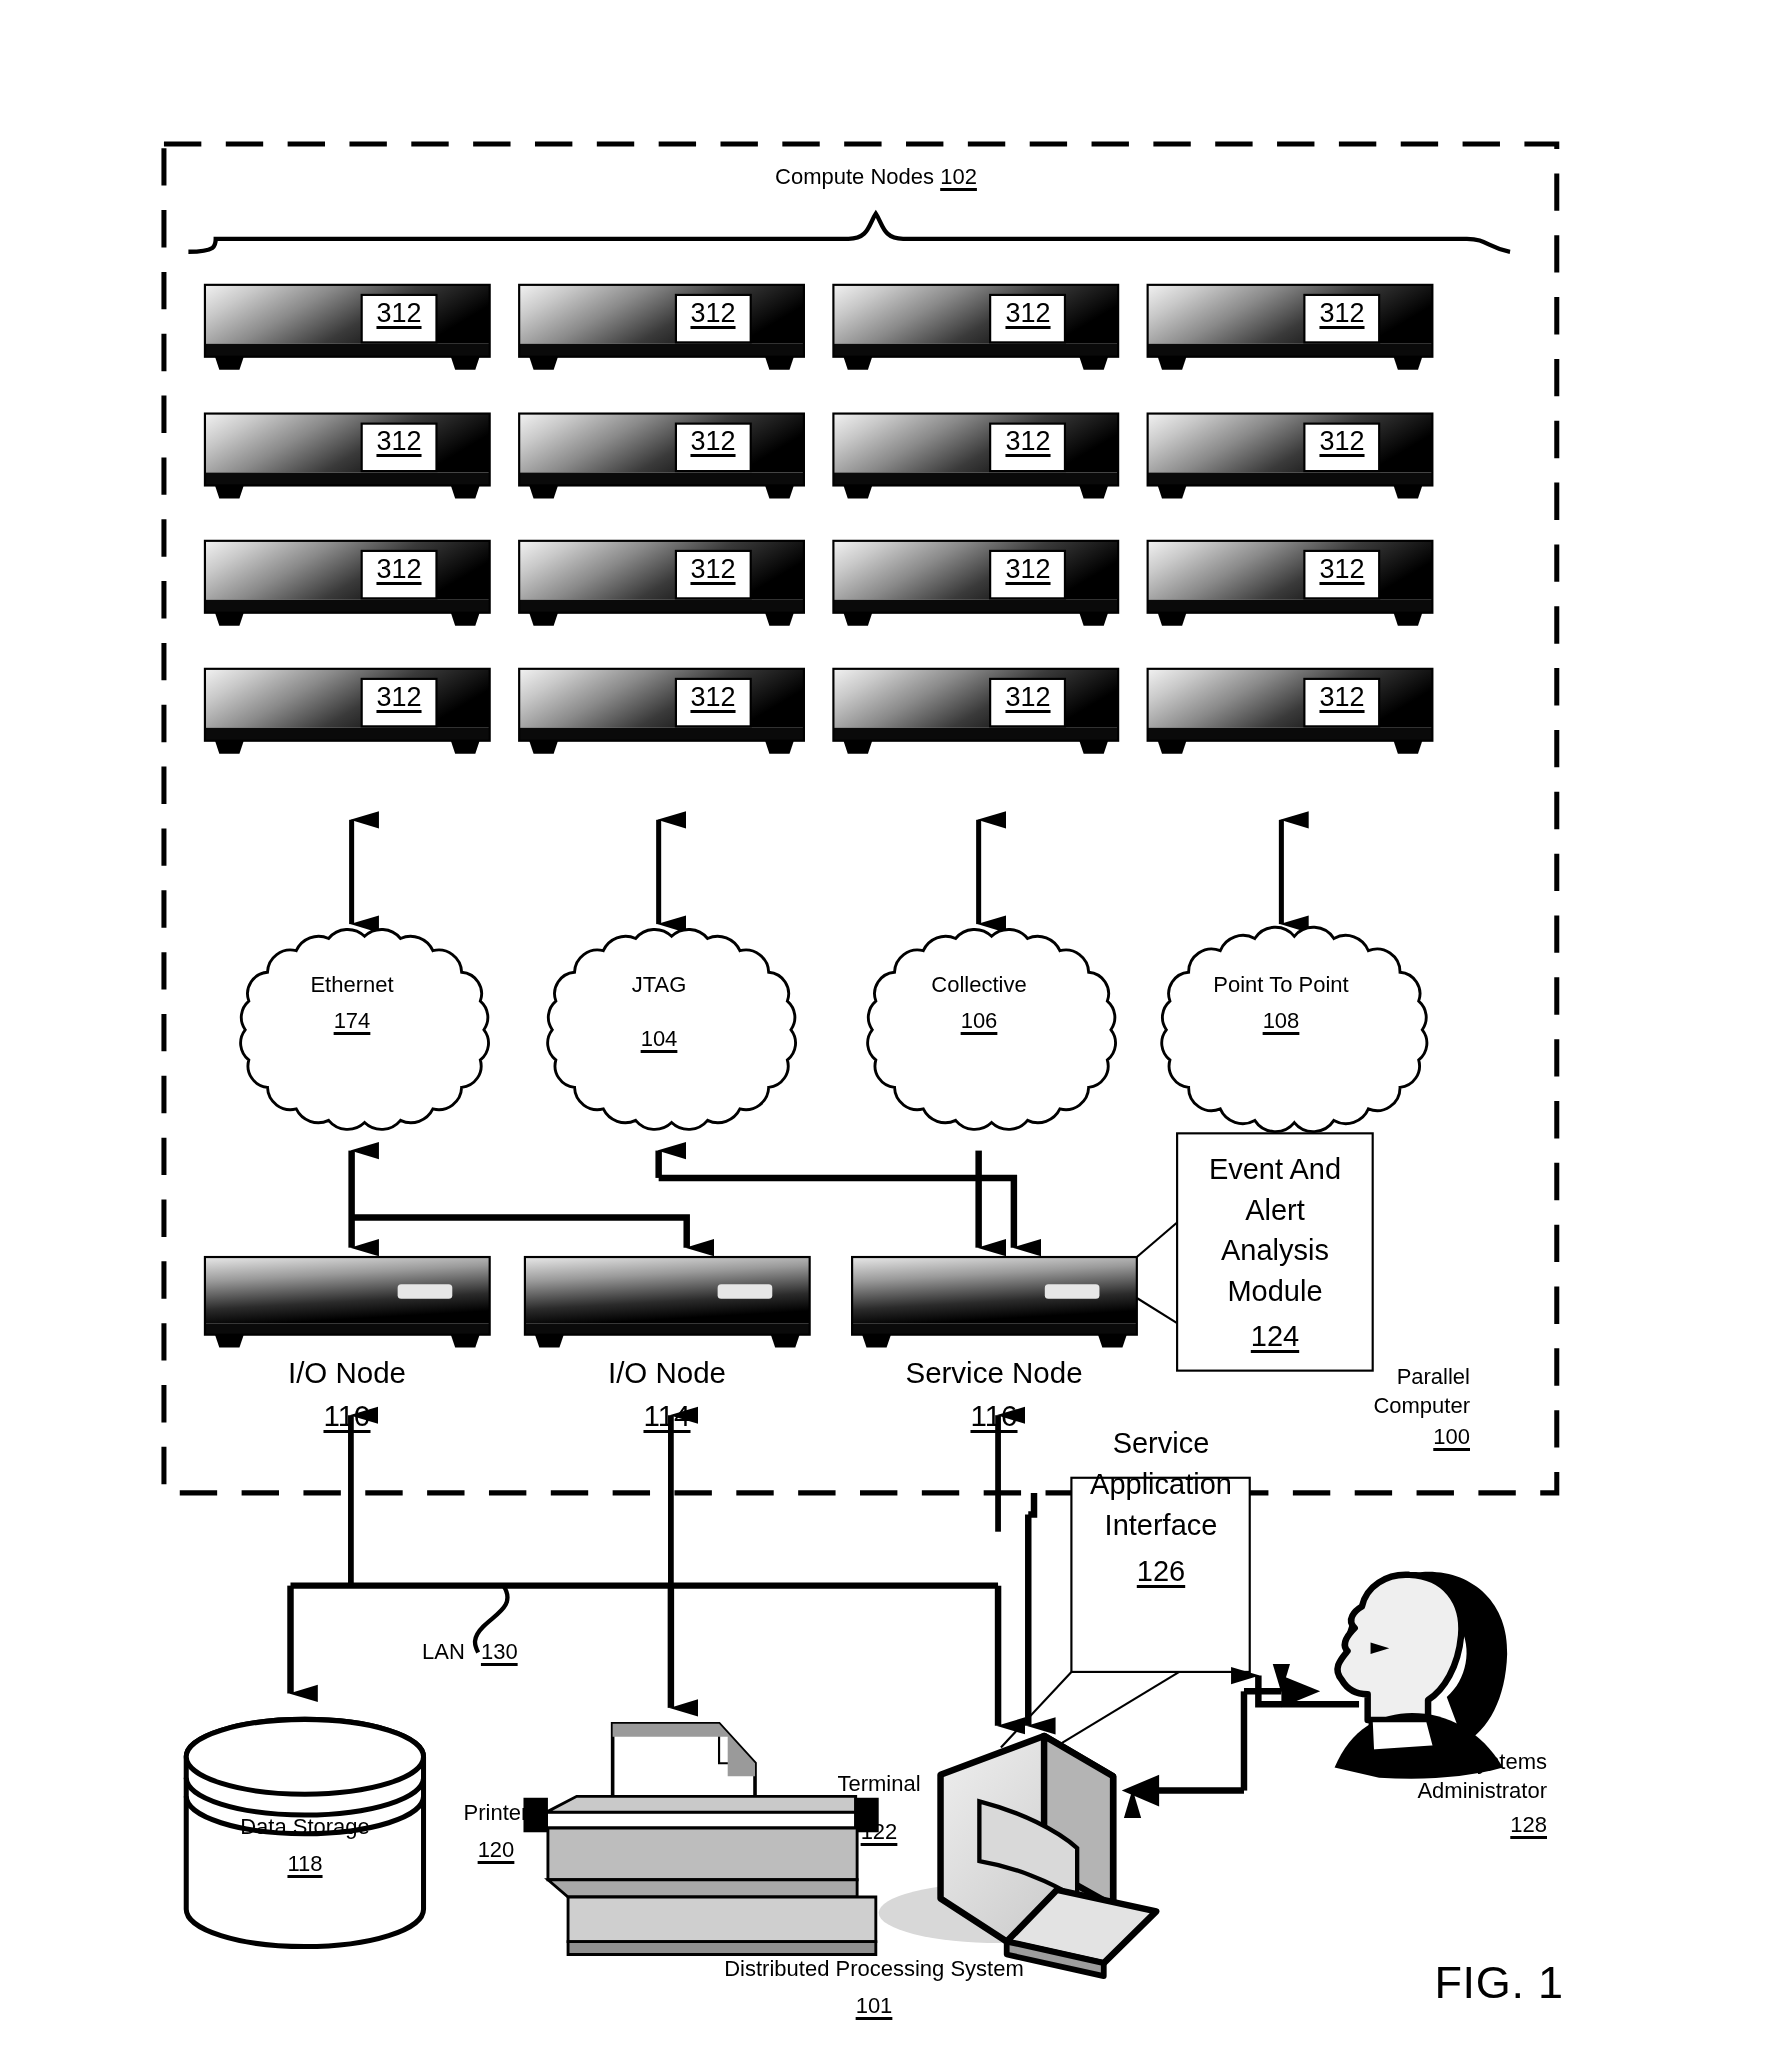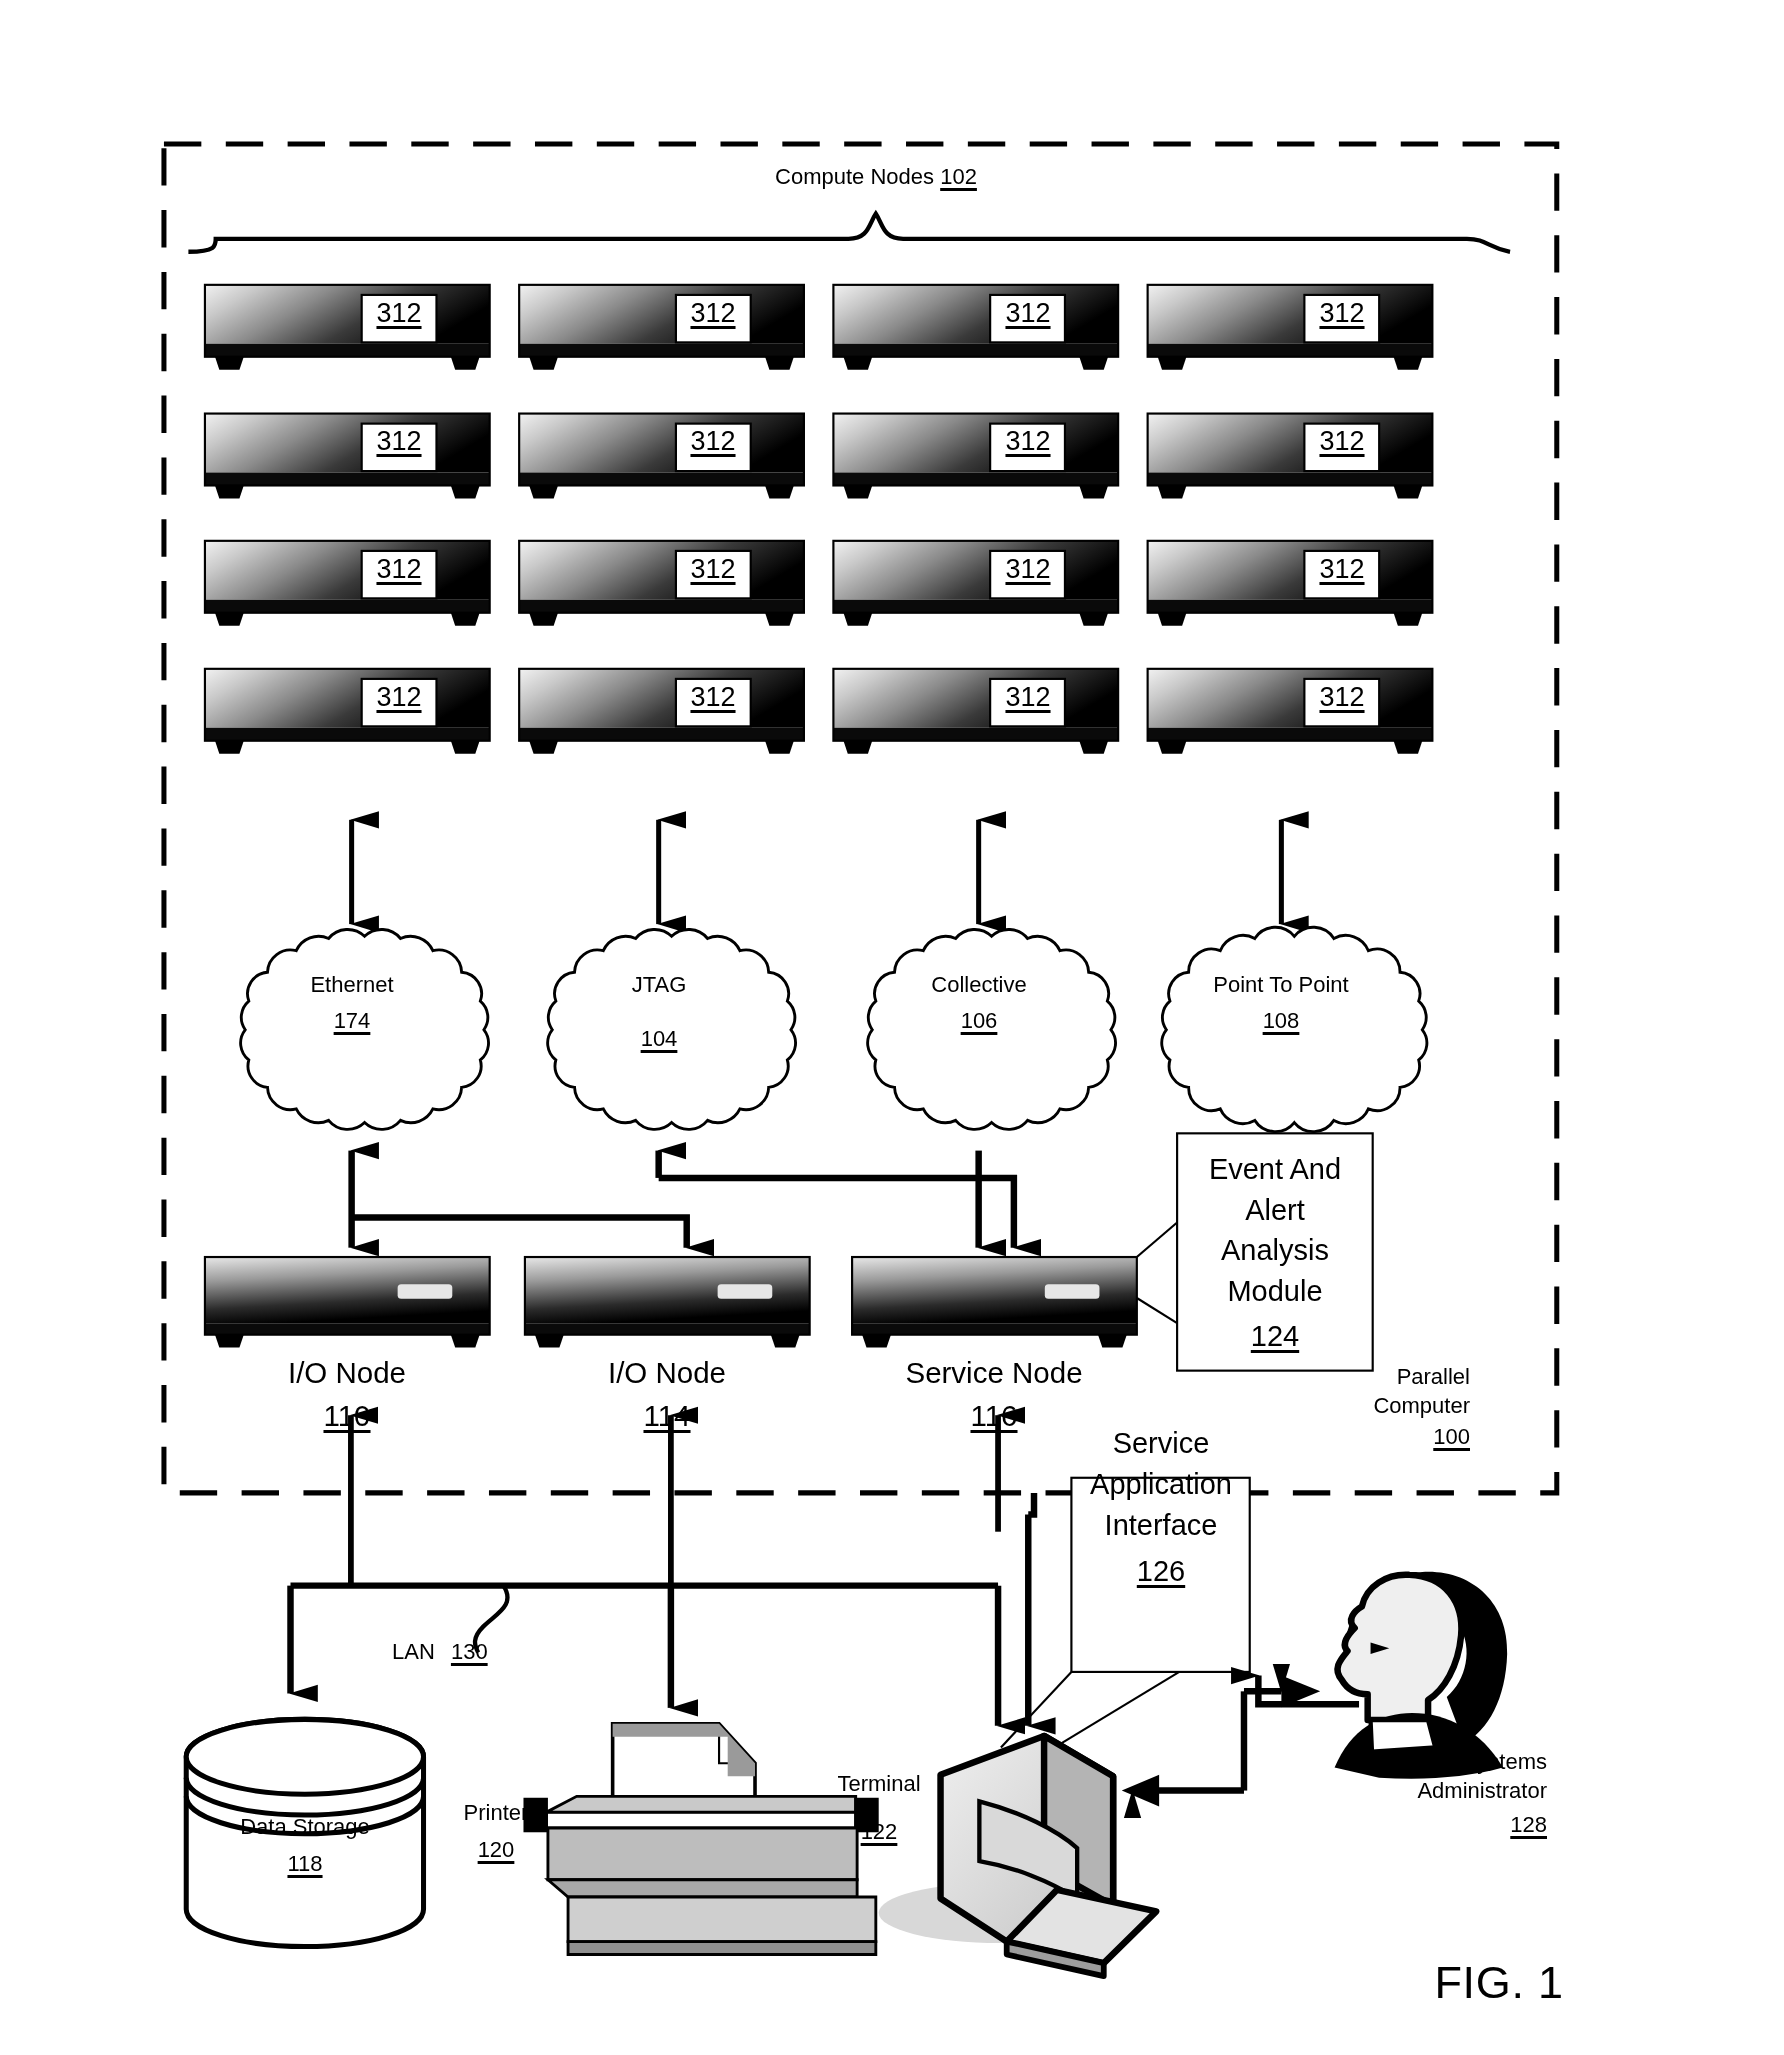--- a/index.html
+++ b/index.html
@@ -470,21 +470,21 @@
     <div class="u" style="margin-top:2.9px;">100</div>
   </div>
 
   <div class="txt ctr boxtext" style="left:1161px;top:1423px;line-height:1.42;">
     <div>Service</div>
     <div>Application</div>
     <div>Interface</div>
     <div class="u" style="margin-top:4.3px;">126</div>
   </div>
 
-  <div class="txt lbl2" style="left:392px;top:1639px;text-align:right;">
+  <div class="txt lbl2" style="left:422px;top:1639px;text-align:right;">
     <span>LAN</span>
     <span class="u" style="margin-left:10px;">130</span>
   </div>
 
   <div class="txt ctr lbl2" style="left:305px;top:1812px;line-height:1.36;">
     <div>Data Storage</div>
     <div class="u" style="margin-top:7.2px;">118</div>
   </div>
 
   <div class="txt ctr lbl2" style="left:496px;top:1798px;line-height:1.36;">
@@ -496,17 +496,21 @@
     <div>Terminal</div>
     <div class="u" style="margin-top:18px;">122</div>
   </div>
 
   <div class="txt lbl2" style="left:1547px;top:1747px;text-align:right;transform:translateX(-100%);line-height:1.34;">
     <div>Systems</div>
     <div>Administrator</div>
     <div class="u" style="margin-top:4.3px;">128</div>
   </div>
 
+  <div class="txt ctr lbl2" style="left:874px;top:1954px;line-height:1.36;">
+    <div>Distributed Processing System</div>
+    <div class="u" style="margin-top:7.2px;">101</div>
+  </div>
 
   <div class="txt ctr figno" style="left:1499px;top:1956px;">FIG. 1</div>
 
 </div>
 
 
 </body></html>

